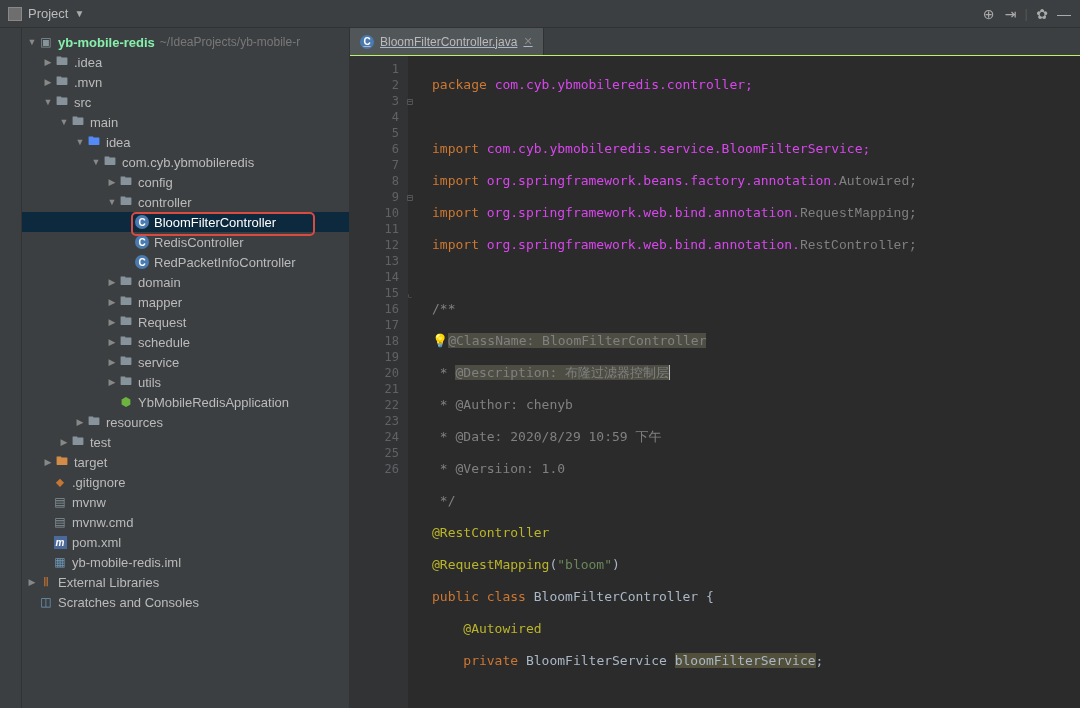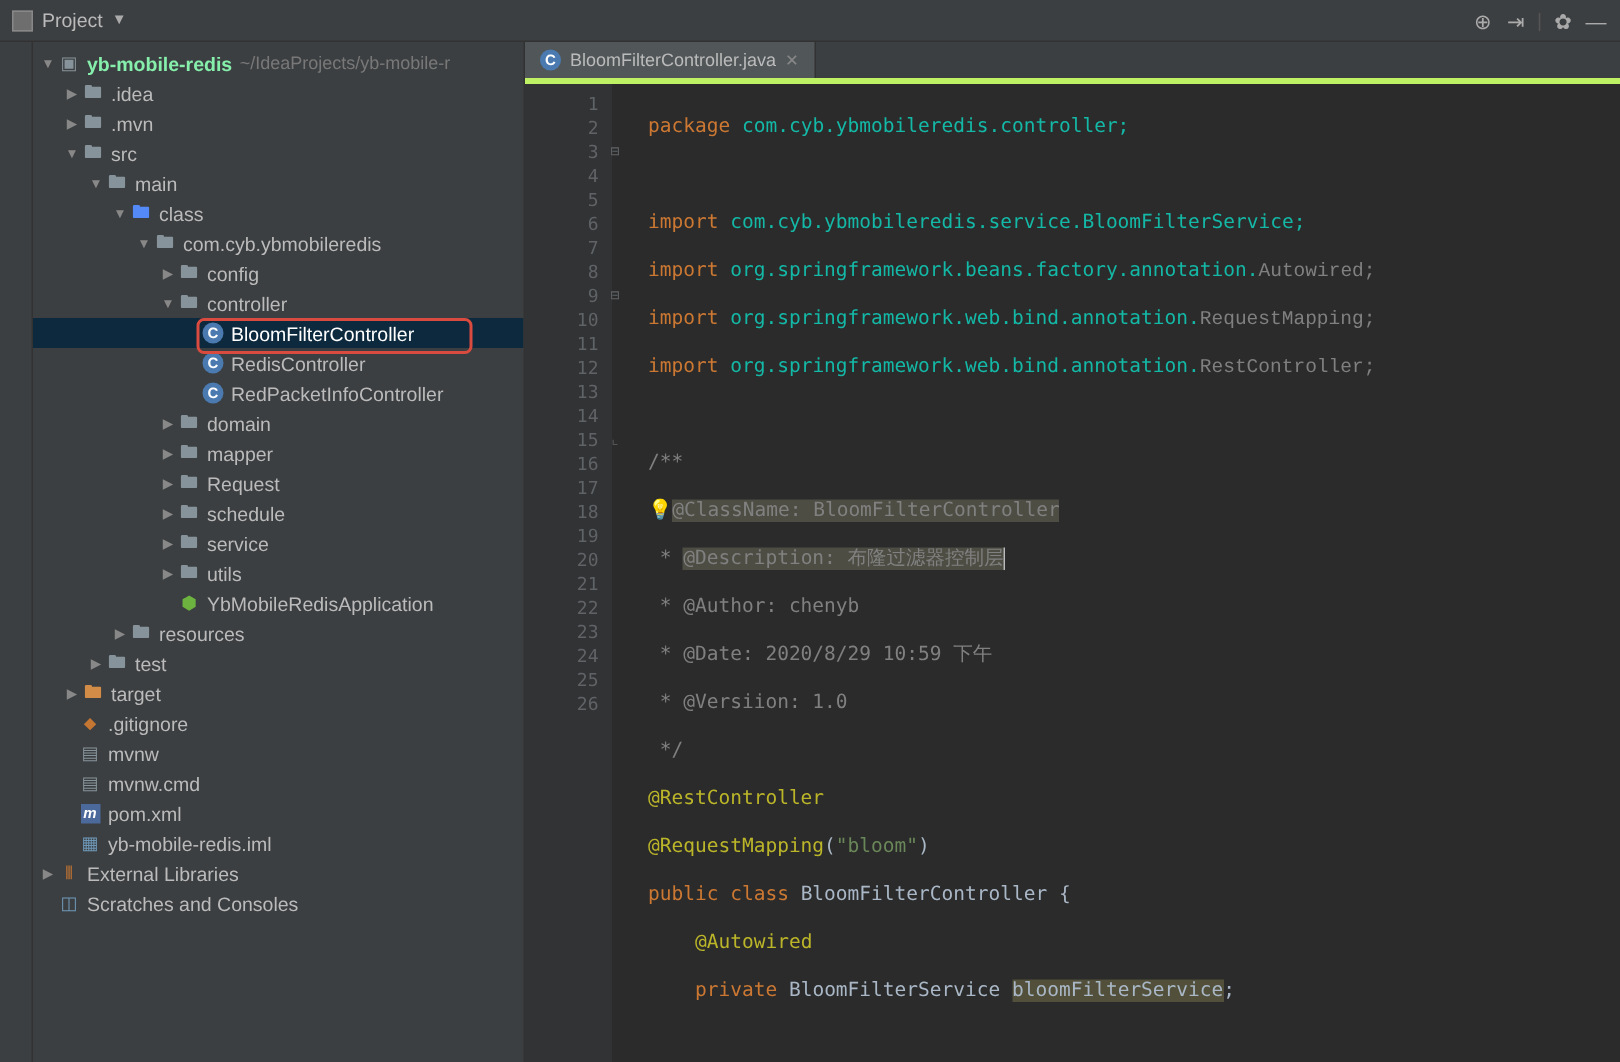--- a/index.html
+++ b/index.html
@@ -27,34 +27,34 @@
 .ico.m::before { content:"m"; background:#4c699c; color:#fff; width:13px; height:13px; font-size:10px; display:flex; align-items:center; justify-content:center; font-style:italic; font-weight:bold; }
 .ico.gitignore::before { content:"⬥"; color:#c57633; }
 .ico.iml::before { content:"▦"; color:#6e98b8; }
 .ico.lib::before { content:"⫴"; color:#cc7832; }
 .ico.scratch::before { content:"◫"; color:#6e98b8; }
 .tree-row .path-hint { color:#787878; margin-left:5px; font-size:12px; }
 .highlight-box { position:relative; }
 .highlight-box::after { content:""; position:absolute; left:109px; top:0; width:180px; height:20px; border:2px solid #d94b3f; border-radius:5px; pointer-events:none; }
 
 .editor-area { flex:1; background:#2b2b2b; display:flex; flex-direction:column; }
-.tabs { height:28px; background:#3c3f41; display:flex; align-items:stretch; border-bottom:4px solid #bef264; }
+.tabs { height:28px; background:#3c3f41; display:flex; align-items:stretch; border-bottom:1px solid #bef264;text-decoration:underline; }
 .tab { display:flex; align-items:center; padding:0 10px; gap:6px; background:#515658; color:#bbb; font-family:"Segoe UI",sans-serif; font-size:12px; cursor:pointer; border-right:1px solid #323232; }
 .tab .ico.class { margin:0; }
 .tab .close { color:#888; font-size:11px; }
 .code-body { flex:1; display:flex; overflow:hidden; background:#2b2b2b; }
 .gutter { width:58px; background:#313335; color:#606366; text-align:right; padding:5px 8px 0 0; font-size:12px; line-height:16px; border-right:1px solid #313335; user-select:none; position:relative; }
 .gut-line { height:16px; position:relative; }
 .gut-fold { position:absolute; right:-14px; color:#606366; font-size:10px; top:1px; }
 .code { flex:1; padding:5px 0 0 24px; font-size:13px; line-height:16px; white-space:pre; overflow:auto; }
 .code-line { height:16px; }
 .kw { color:#cc7832; }
 .str { color:#6a8759; }
 .cls { color:#a9b7c6; }
-.pkg { color:#14b8a6; }
+.pkg { color:#d946ef; }
 .dim { color:#808080;font-family:Liberation Mono, monospace; }
 .ann { color:#bbb529; }
 .cmt { color:#808080; }
 .cmt-bg { background:#4d4d44; }
 .field-bg { background:#52503a; color:#a9b7c6; }
 .bulb { color:#ffc66d; }
 .cursor { border-right:1px solid #bbb; }
 
 
 .sidehandle { width:22px; background:#3c3f41; border-right:1px solid #323232; }
@@ -99,21 +99,21 @@
         <span>src</span>
       </div>
     <div class="tree-row" style="padding-left:36px">
         <span class="exp">▼</span>
         <span class="ico folder">🖿</span>
         <span>main</span>
       </div>
     <div class="tree-row" style="padding-left:52px">
         <span class="exp">▼</span>
         <span class="ico folder-src">🖿</span>
-        <span>class</span>
+        <span>idea</span>
       </div>
     <div class="tree-row" style="padding-left:68px">
         <span class="exp">▼</span>
         <span class="ico folder">🖿</span>
         <span>com.cyb.ybmobileredis</span>
       </div>
     <div class="tree-row" style="padding-left:84px">
         <span class="exp">▶</span>
         <span class="ico folder">🖿</span>
         <span>config</span>

